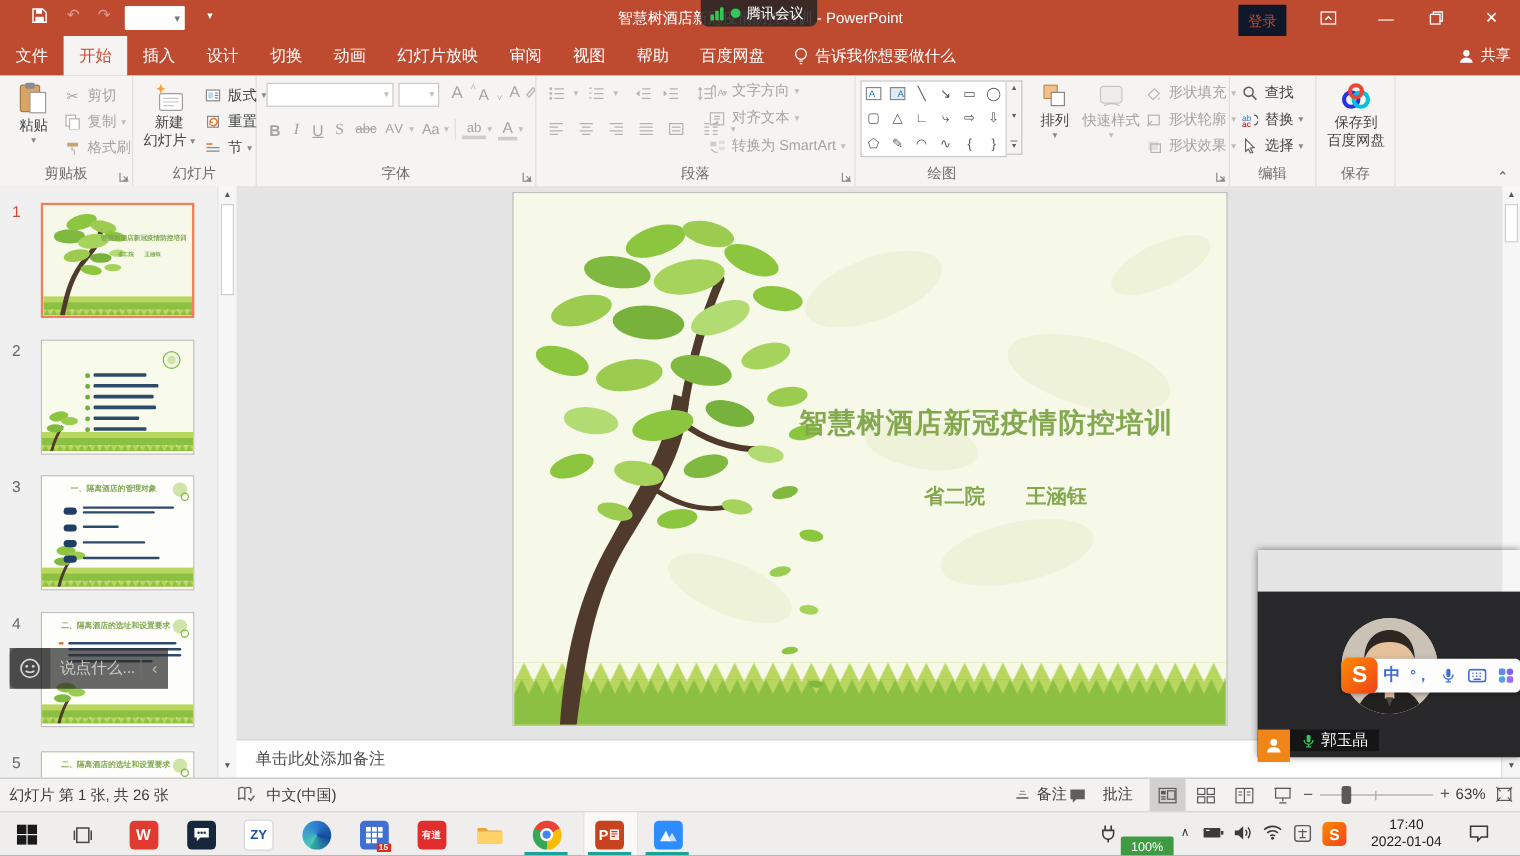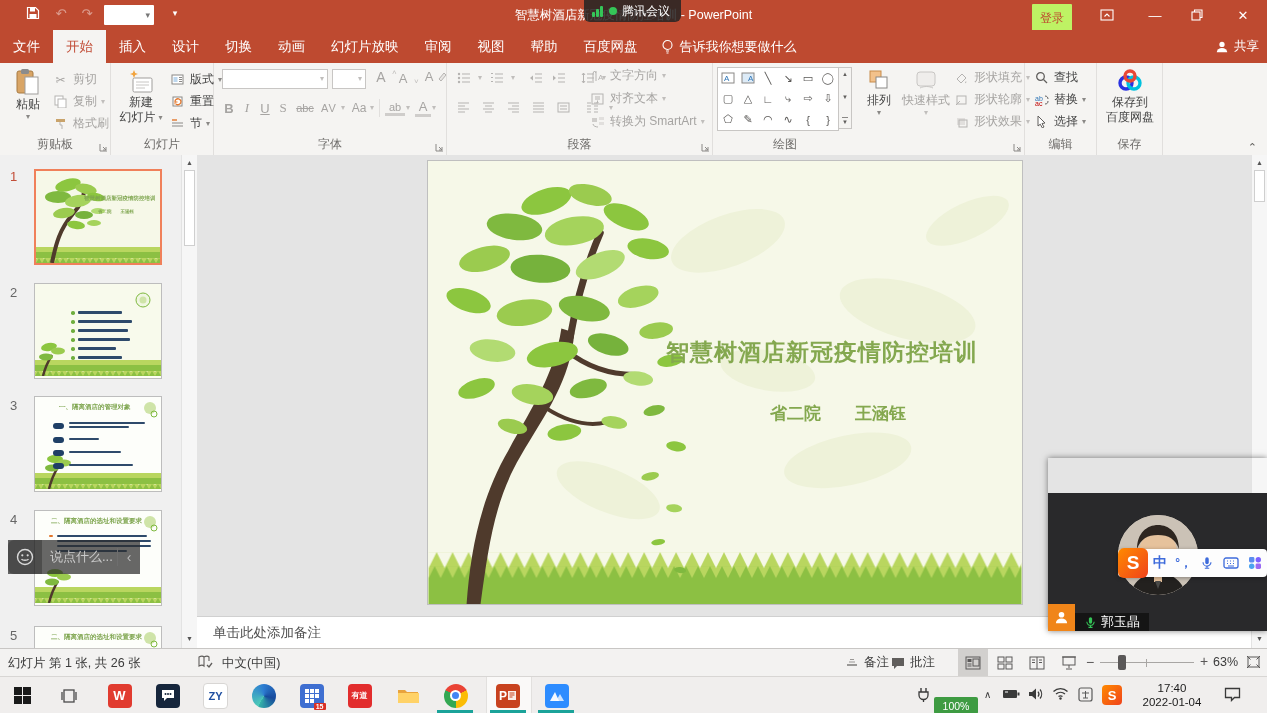--- a/index.html
+++ b/index.html
@@ -7,21 +7,21 @@
   font-family:"Liberation Sans","DejaVu Sans",sans-serif;font-size:13px;color:#444}
 .abs{position:absolute}
 .f{display:flex;align-items:center}
 svg{display:block}
 
 #titlebar{left:0;top:0;width:1267px;height:30px;background:#BE4A30;color:#fff}
 .qbtn{width:26px;height:26px;display:flex;align-items:center;justify-content:center}
 .dimw{color:rgba(255,255,255,.45)}
 #qat-combo{left:104px;top:5px;width:50px;height:20px;background:#fff;border-radius:1px;display:flex;align-items:center;justify-content:flex-end;color:#777;font-size:9px;padding-right:4px;box-sizing:border-box}
 #win-title{left:350px;top:0;width:567px;height:30px;display:flex;align-items:center;justify-content:center;font-size:12.5px;color:#fff;white-space:nowrap}
-#login-btn{left:1032px;top:4px;width:40px;height:28px;background:#bef264;color:#BE4A30;font-size:12px;display:flex;align-items:center;justify-content:center;border-radius:1px}
+#login-btn{left:1032px;top:4px;width:40px;height:28px;background:#0f172a;color:#BE4A30;font-size:12px;display:flex;align-items:center;justify-content:center;border-radius:1px}
 .winctl{top:0;width:42px;height:30px;display:flex;align-items:center;justify-content:center;font-size:13px}
 
 #meet-pill{left:584px;top:0;width:97px;height:22px;background:rgba(35,35,35,.85);border-radius:0 0 6px 6px;display:flex;align-items:center;padding-left:8px;box-sizing:border-box;z-index:90;color:#fff;font-size:12px;gap:5px}
 .sigbar{display:inline-block;width:3px;background:#35C558;margin-right:1px;border-radius:1px}
 #meet-dot{width:8px;height:8px;border-radius:50%;background:#35C558}
 
 #tabrow{left:0;top:30px;width:1267px;height:33px;background:#BE4A30;display:flex;align-items:stretch}
 .tab{display:flex;align-items:center;padding:0 13px;color:#fff;font-size:13.5px;white-space:nowrap}
 .tab.active{background:#F5F4F2;color:#C24E38}
 #tellme{display:flex;align-items:center;gap:6px;color:#fff;font-size:13px;padding:0 10px}
@@ -62,21 +62,21 @@
 #vscroll{left:1251px;top:155px;width:16px;height:493px;background:#F6F6F6;border-left:1px solid #E3E3E3}
 
 #danmaku{left:8px;top:540px;width:132px;height:34px;background:rgba(45,45,45,.72);border-radius:0;z-index:50;display:flex;align-items:center;color:#C9C9C9}
 #danmaku .lsec{width:34px;height:34px;border-radius:6px 0 0 6px;background:rgba(0,0,0,.25);display:flex;align-items:center;justify-content:center}
 .vdiv{width:1px;height:18px;background:#6E6E6E}
 
 #meetwin{left:1048px;top:458px;width:219px;height:173px;z-index:60;box-shadow:0 0 6px rgba(0,0,0,.5)}
 #meethead{position:absolute;left:0;top:0;width:100%;height:35px;background:#3E3E40;display:flex;align-items:center;color:#E8E8E8;font-size:12.5px}
 #meetvideo{position:absolute;left:0;top:35px;width:100%;height:138px;background:#29292B}
 #avatar{position:absolute;left:70px;top:22px;width:80px;height:80px;border-radius:50%;overflow:hidden;background:#CFC5BB}
-#namebar{position:absolute;left:0;bottom:0;height:23px;display:flex;align-items:flex-end}
+#namebar{position:absolute;left:0;bottom:0;height:23px;display:flex;align-items:flex-start}
 #namebadge{width:27px;height:27px;background:#F08519;display:flex;align-items:center;justify-content:center}
 #namelabel{background:rgba(15,15,15,.78);display:flex;align-items:center;gap:4px;padding:0 9px;color:#fff;font-size:13px}
 .wm{position:absolute;width:16px;height:16px;background:#57575A;transform:rotate(45deg);border-radius:2px}
 
 #imebar{left:1118px;top:549px;width:149px;height:28px;background:#FDFDFD;border-radius:4px;z-index:70;display:flex;align-items:center;box-shadow:0 1px 4px rgba(0,0,0,.35)}
 #ime-logo{width:30px;height:30px;margin-top:-1px;border-radius:6px;background:linear-gradient(135deg,#FF8A00,#F0431B);color:#fff;font-weight:bold;font-size:19px;display:flex;align-items:center;justify-content:center}
 .imeitem{flex:1;display:flex;align-items:center;justify-content:center;color:#3E6BDB;font-size:14px;font-weight:bold}
 
 #statusbar{left:0;top:648px;width:1267px;height:28px;background:#F3F2F1;border-top:1px solid #C8C6C4;box-sizing:border-box;font-size:12.5px;color:#3B3B3B}
 .vwbtn{position:absolute;top:0;width:30px;height:27px;display:flex;align-items:center;justify-content:center}
@@ -857,21 +857,21 @@
     </span>
     <span class="abs" style="left:222px;top:6px">中文(中国)</span>
 
     <span class="abs f" style="left:845px;top:0;height:27px;gap:5px">
       <svg width="14" height="12" viewBox="0 0 14 12">
           <path d="M2 8h10" stroke="#605E5C" stroke-width="1.2"></path>
           <path d="M4 5h6M5 2.5h4" stroke="#9A9896"></path>
         </svg>
       <span>备注</span>
     </span>
-    <span class="abs f" style="left:891px;top:0;height:27px;gap:5px">
+    <span class="abs f" style="left:891px;top:0;height:27px;gap:14px">
       <svg width="14" height="12" viewBox="0 0 14 12">
           <path d="M1 1h12v8H6l-3 3V9H1z" fill="#605E5C"></path>
         </svg>
       <span>批注</span>
     </span>
 
     <span class="vwbtn on" style="left:958px">
       <svg width="16" height="14" viewBox="0 0 16 14">
           <rect x="1" y="1" width="14" height="12" fill="none" stroke="#5A5858"></rect>
           <rect x="2.5" y="3" width="4" height="3" fill="#5A5858"></rect>

